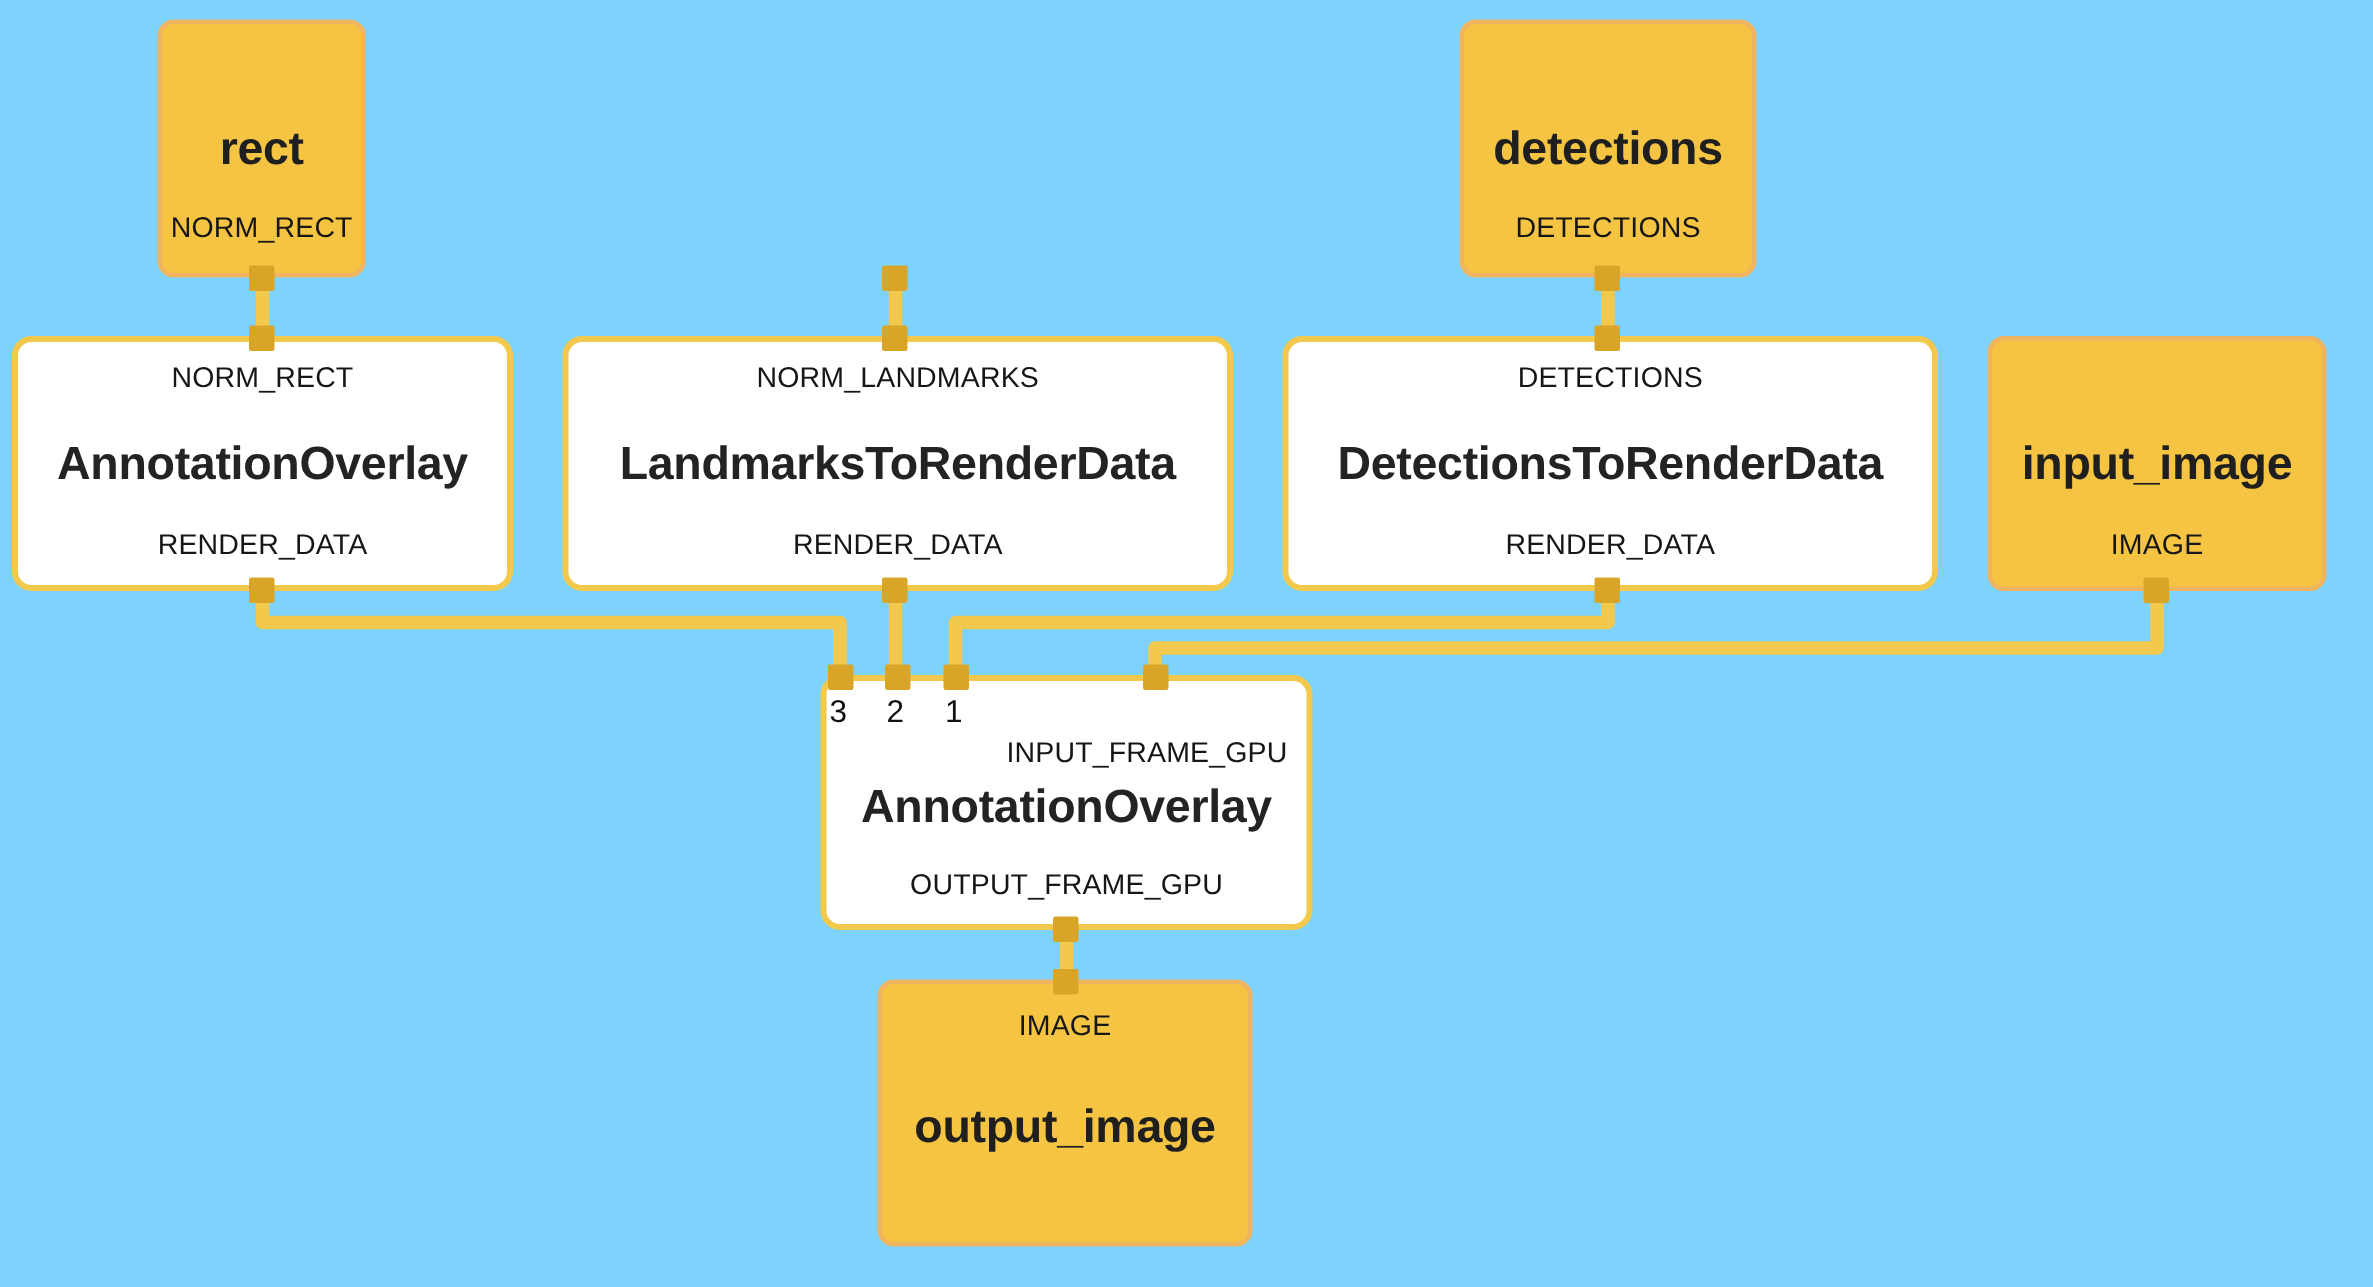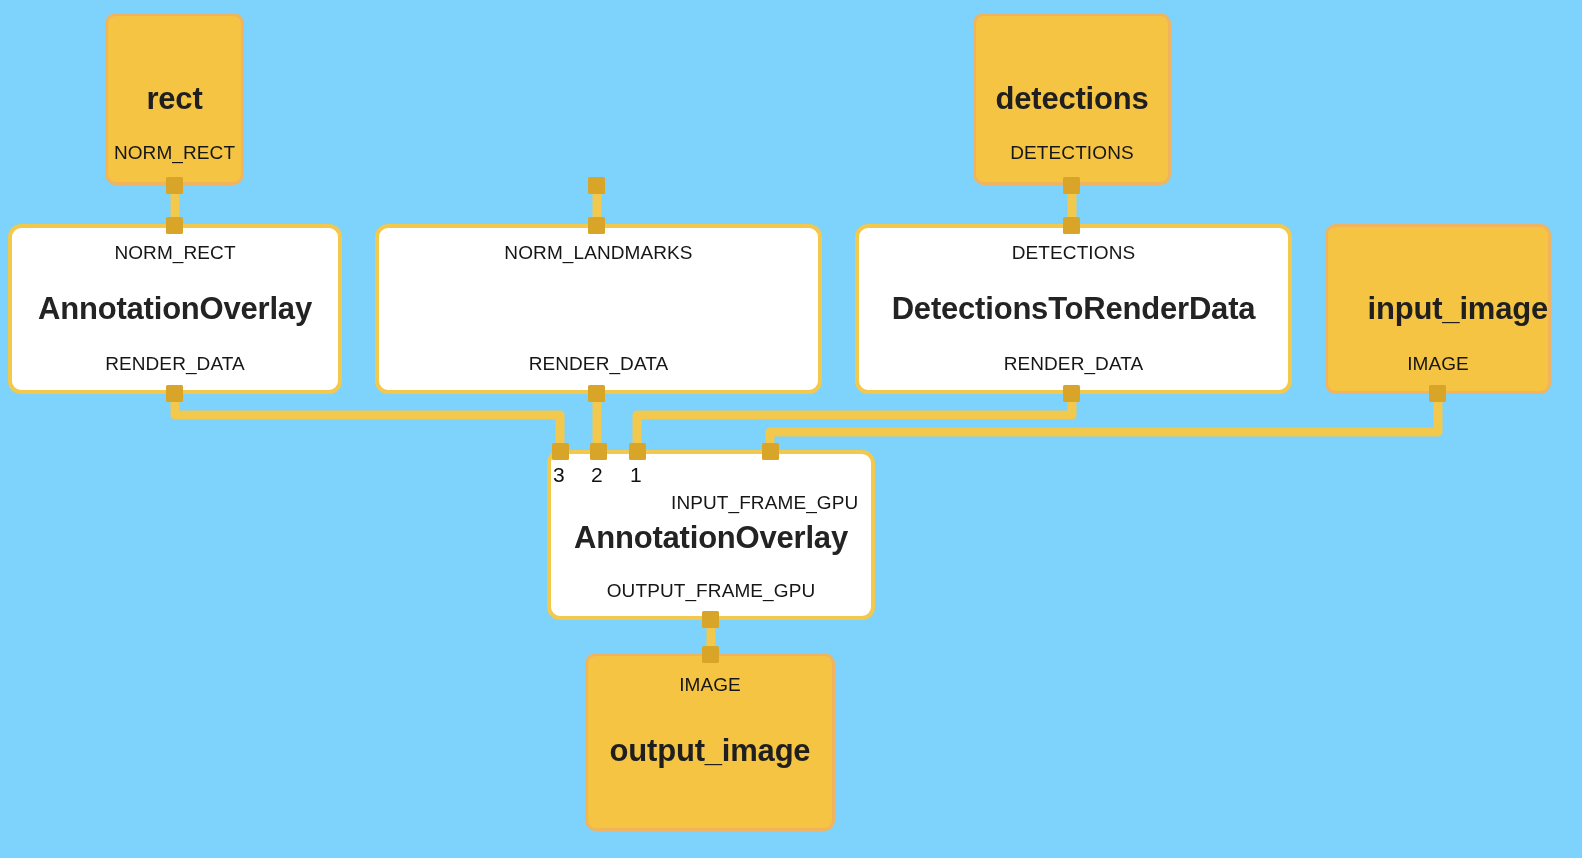--- a/index.html
+++ b/index.html
@@ -126,34 +126,35 @@
   <div class="node node-calculator" style="left:8px; top:224px; width:334px; height:170px;">
     <span class="port-label top" style="top:14px;">NORM_RECT</span>
     <span class="node-title">AnnotationOverlay</span>
     <span class="port-label bottom" style="bottom:15px;">RENDER_DATA</span>
   </div>
   <div class="port-square" style="left:166px; top:217px;"></div>
   <div class="port-square" style="left:166px; top:385px;"></div>
 
   <div class="node node-calculator" style="left:375px; top:224px; width:447px; height:170px;align-items:center;">
     <span class="port-label top" style="top:14px;">NORM_LANDMARKS</span>
+    <span class="node-title">LandmarksToRenderData</span>
     <span class="port-label bottom" style="bottom:15px;">RENDER_DATA</span>
   </div>
   <div class="port-square" style="left:588px; top:217px;"></div>
   <div class="port-square" style="left:588px; top:385px;"></div>
 
   <div class="node node-calculator" style="left:855px; top:224px; width:437px; height:170px;">
     <span class="port-label top" style="top:14px;">DETECTIONS</span>
     <span class="node-title">DetectionsToRenderData</span>
     <span class="port-label bottom" style="bottom:15px;">RENDER_DATA</span>
   </div>
   <div class="port-square" style="left:1063px; top:217px;"></div>
   <div class="port-square" style="left:1063px; top:385px;"></div>
 
-  <div class="node node-stream" style="left:1325px; top:224px; width:226px; height:170px;align-items:flex-end;">
+  <div class="node node-stream" style="left:1325px; top:224px; width:226px; height:170px;">
     <span class="node-title">input_image</span>
     <span class="port-label bottom" style="bottom:16px;">IMAGE</span>
   </div>
   <div class="port-square" style="left:1429px; top:385px;"></div>
 
   <div class="node node-calculator" style="left:547px; top:450px; width:328px; height:170px;">
     <span class="node-title" style="margin-top:6px;">AnnotationOverlay</span>
     <span class="port-label bottom" style="bottom:14px;">OUTPUT_FRAME_GPU</span>
   </div>
 

